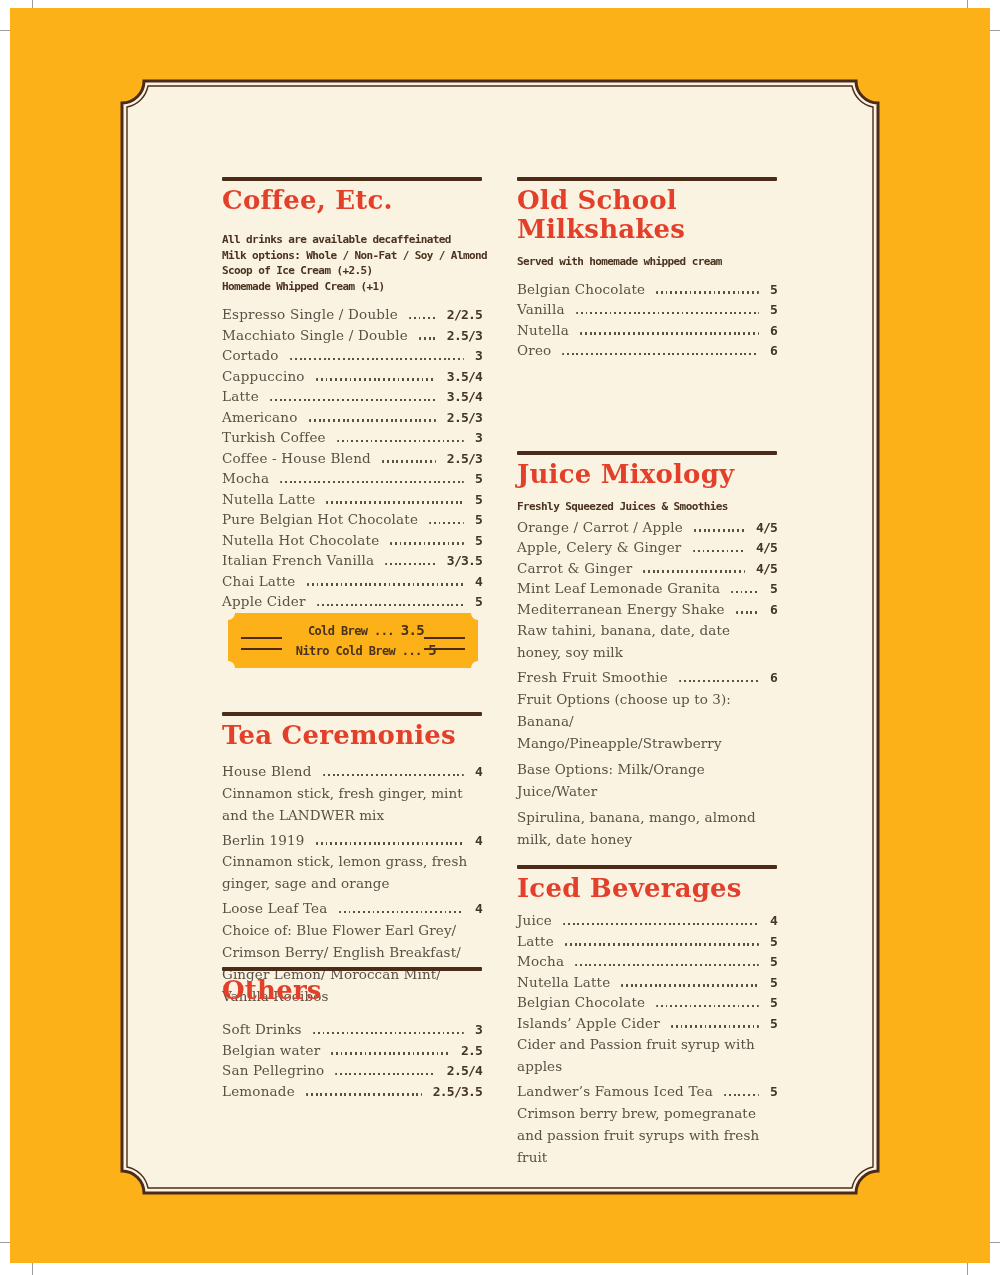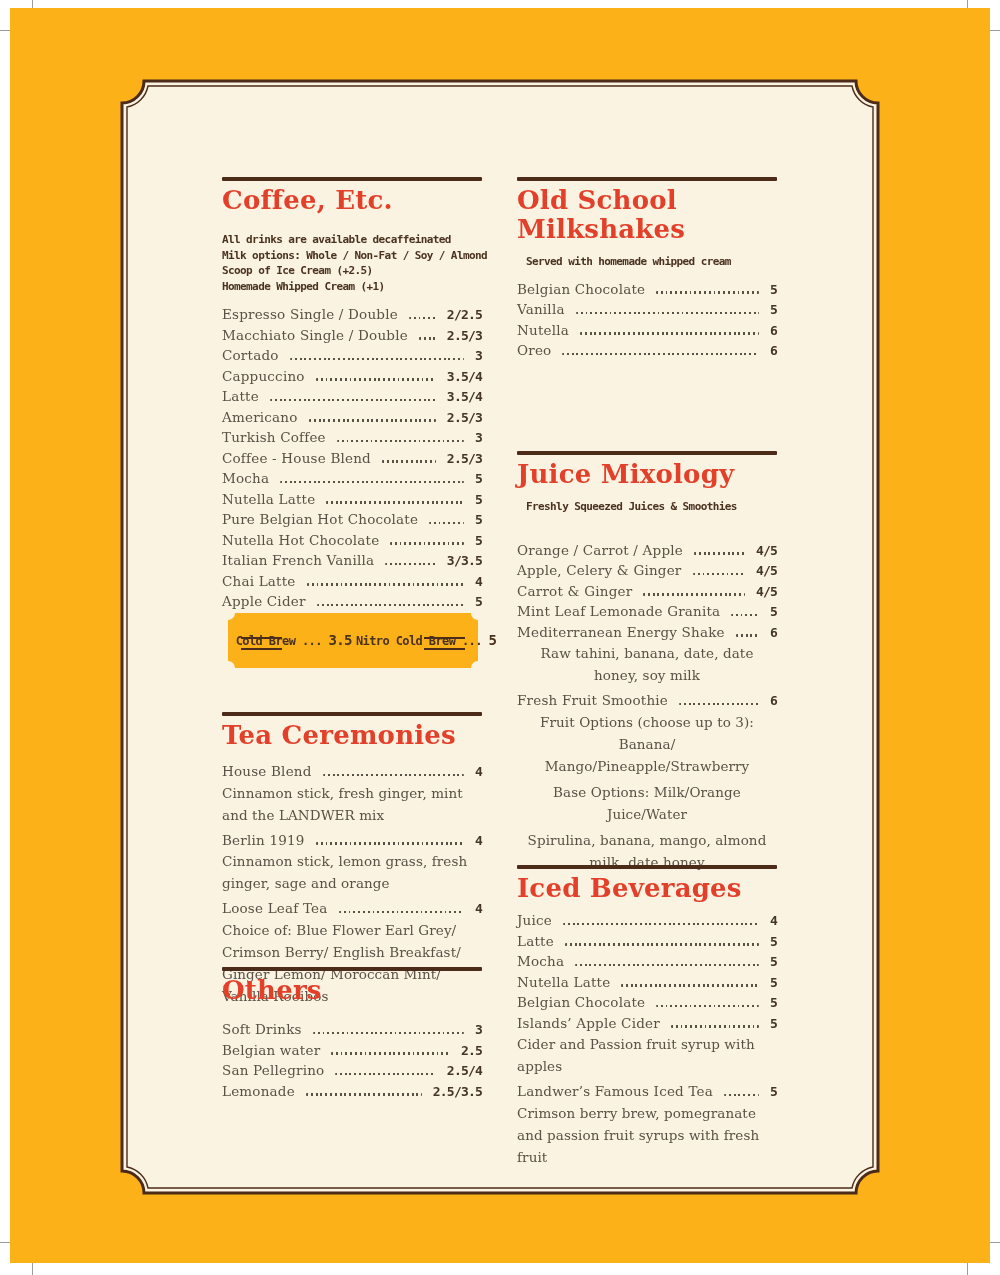--- a/index.html
+++ b/index.html
@@ -15,45 +15,45 @@
 
   .col{position:absolute;top:0;width:260px;height:1275px;}
   .sec{position:absolute;left:0;width:260px;}
   .rule{height:4px;background:var(--brown);border-radius:1px;}
   .title{margin:5px 0 0;font-weight:700;font-size:26px;line-height:29px;color:var(--red);letter-spacing:.2px;}
   .note,.subtitle{
     margin:0;font-family:"DejaVu Sans Mono", monospace;font-weight:700;
     font-size:11px;line-height:15.5px;color:var(--note);letter-spacing:-0.6px;white-space:nowrap;
   }
   .notes{margin-top:17px;}
-  .subtitle{margin-top:10px;margin-left:9px;}
+  .subtitle{margin-top:10px;}
   .items{margin-top:10px;}
   .sec-tea-ceremonies .items{margin-top:11px;}
   .sec-others .items{margin-top:14px;}
   .sec-old-school-milkshakes .items{margin-top:9px;}
-  .sec-juice-mixology .items{margin-top:25px;text-align:center;}
+  .sec-juice-mixology .items{margin-top:2px;}
   .sec-iced-beverages .items{margin-top:7px;}
 
   .row{display:flex;align-items:baseline;height:20.5px;gap:8px;}
   .nm{font-size:13.5px;line-height:20.5px;color:var(--text);letter-spacing:.2px;white-space:nowrap;}
   .lead{
     flex:1;height:2.1px;margin:0 3px;border-radius:1px;
     background-image:repeating-linear-gradient(90deg,var(--text) 0 1.9px,transparent 1.9px 4.8px);
   }
   .pr{
     font-family:"DejaVu Sans Mono", monospace;font-weight:700;font-size:13px;
     line-height:20.5px;color:var(--price);letter-spacing:-0.8px;white-space:nowrap;
   }
   .desc{margin:0 0 4px;font-size:13.5px;line-height:22px;color:var(--text);letter-spacing:.1px;}
 
   .ticket{position:absolute;left:6px;width:250px;height:55px;}
   .ticket svg{position:absolute;left:0;top:0;}
   .ticket-fill{fill:var(--yellow);}
   .tbody{position:absolute;left:0;top:0;width:276px;height:55px;
-    display:flex;align-items:center;justify-content:center;gap:4px;}
+    display:flex;flex-direction:column;align-items:center;justify-content:center;gap:4px;}
   .tline{font-family:"DejaVu Sans Mono", monospace;font-weight:700;color:var(--note);
     font-size:12px;line-height:15px;letter-spacing:-0.6px;white-space:nowrap;}
   .tline .tp{font-size:14px;}
   .tlines{position:absolute;top:24px;width:41px;height:9px;
     border-top:2px solid var(--brown);border-bottom:2px solid var(--brown);}
   .tlines.l{left:13px;} .tlines.r{right:13px;}
 </style>
 </head>
 <body style="--yellow: #FBB117; --cream: #FAF3E2; --brown: #4C2B19; --red: #E2402A; --text: #5A5045; --price: #443528; --note: #4A321F; --crop: #9C9C9C;">
 

